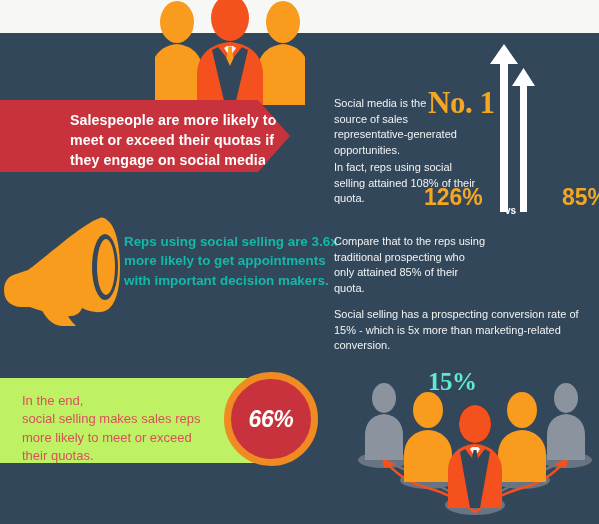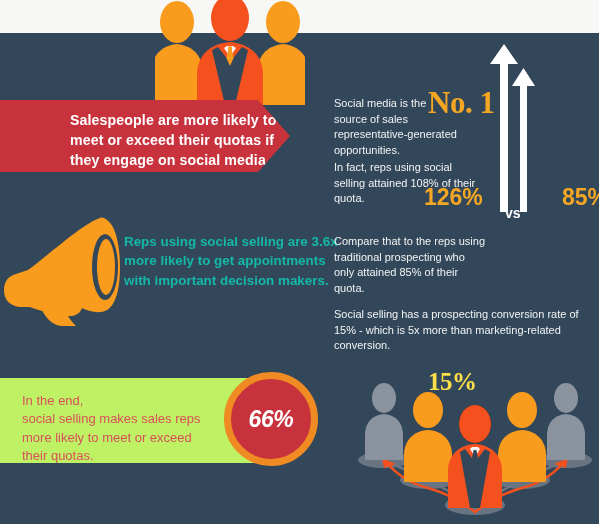--- a/index.html
+++ b/index.html
@@ -50,42 +50,42 @@
     position:absolute;left:428px;top:85px;
     color:#f5a623;font-size:31px;font-weight:bold;letter-spacing:-.5px;
     font-family:"Liberation Serif", serif;
   }
 
   
   .arrow-wrap{position:absolute;left:480px;top:44px;width:72px;height:168px;}
   .pct{position:absolute;color:#f5a623;font-size:23px;font-weight:bold;}
   .pct.left{left:424px;top:184px;}
   .pct.right{left:562px;top:184px;}
-  .vs{position:absolute;left:505px;top:205px;color:#ffffff;font-size:14px;font-weight:bold;}
+  .vs{position:absolute;left:505px;top:205px;color:#ffffff;font-size:10px;font-weight:bold;}
 
   
   .white-banner{position:absolute;left:0;top:378px;width:258px;height:85px;background:#bef264;}
   .white-banner .txt{
     position:absolute;left:22px;top:14px;width:210px;
     color:#d9505a;font-size:13px;line-height:1.41;
   }
 
   
   .circle66{
     position:absolute;left:224px;top:372px;width:94px;height:94px;border-radius:50%;
     background:#c8323c;border:7px solid #ef8b22;box-sizing:border-box;
     display:flex;align-items:center;justify-content:center;font-style:italic;
   }
   .circle66 span{color:#ffffff;font-size:23px;font-weight:bold;letter-spacing:-.4px;}
 
   
   .network{position:absolute;left:356px;top:372px;width:238px;height:150px;}
   .pct15{
     position:absolute;left:428px;top:368px;
-    color:#fde047;font-size:25px;font-weight:bold;letter-spacing:-.5px;
+    color:#5eead4;font-size:25px;font-weight:bold;letter-spacing:-.5px;
     font-family:"Liberation Serif", serif;
   }
 </style>
 </head>
 <body>
 
 <div id="infographic">
 
   <div class="top-band"></div>
 

